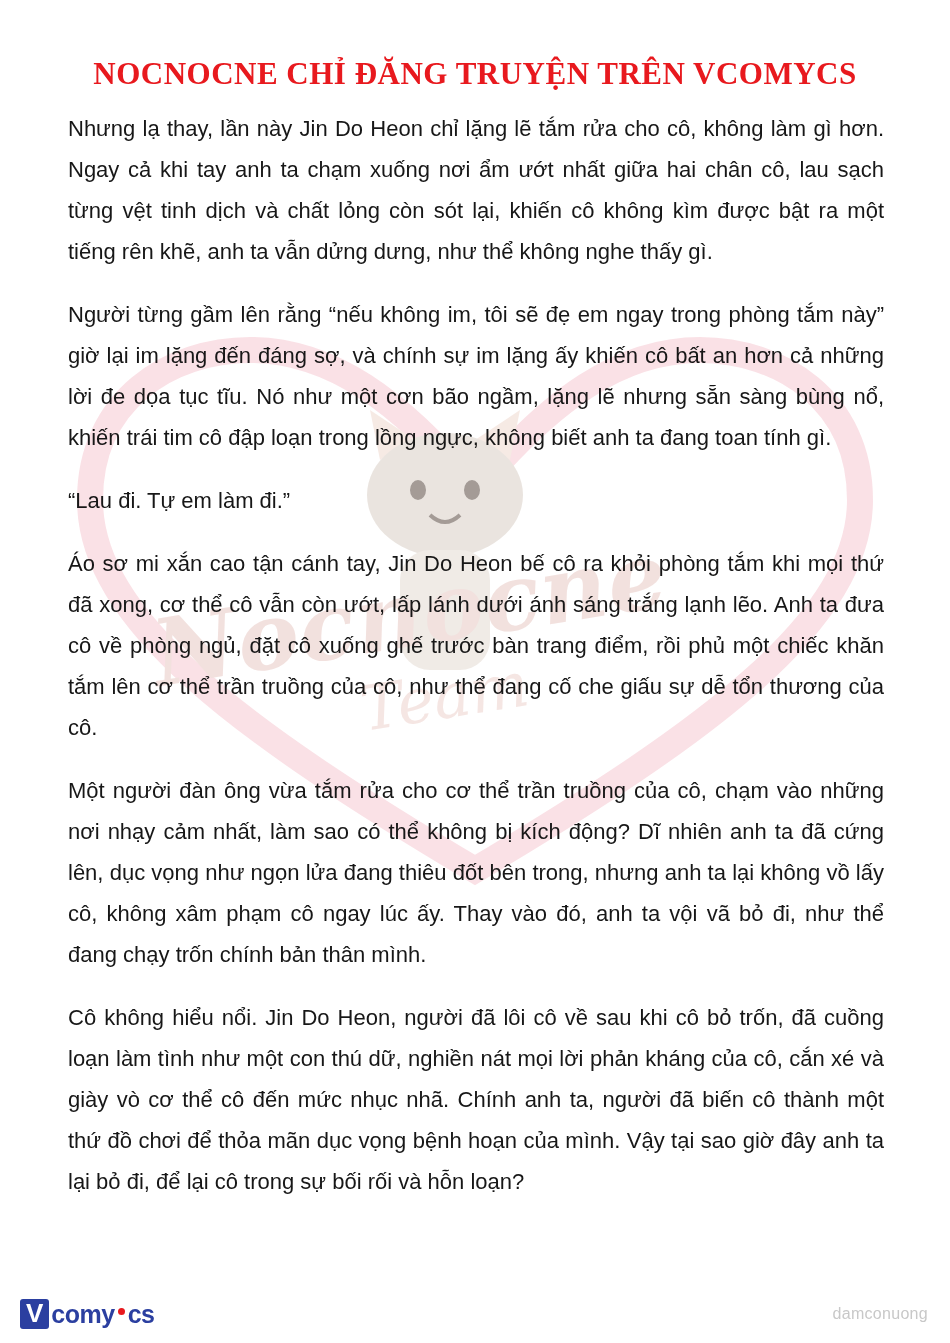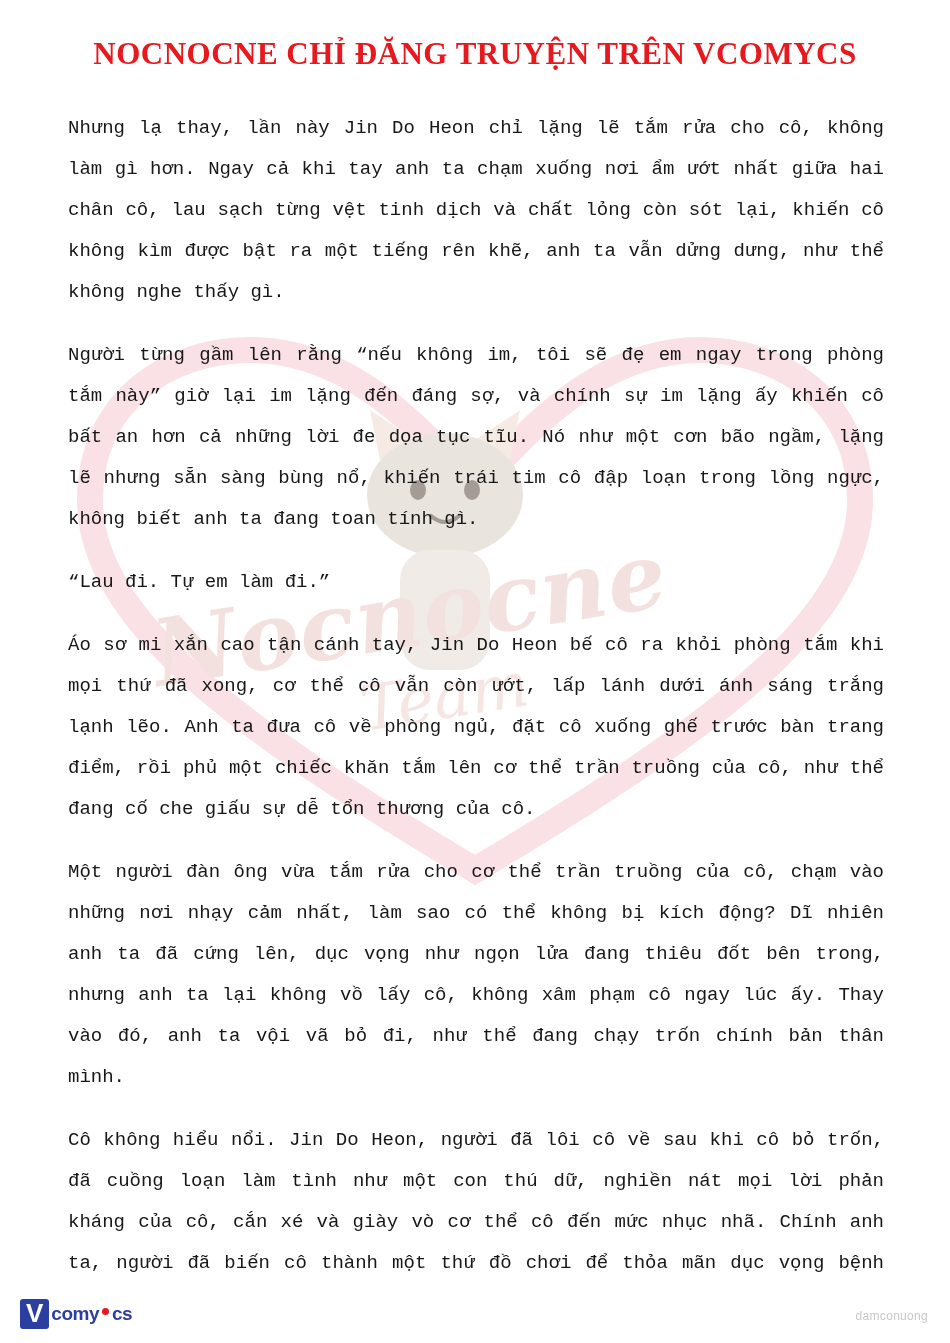--- a/index.html
+++ b/index.html
@@ -49,21 +49,21 @@
     font-style: italic;
     color: #edd2cd;
     transform: rotate(-9deg);
     white-space: nowrap;
   }
 
   
   .banner {
     position: absolute;
     left: 0;
-    top: 36px;
+    top: 56px;
     width: 950px;
     text-align: center;
     z-index: 3;
   }
   .banner-title {
     display: inline-block;
     font-family: "Liberation Serif", serif;
     font-weight: bold;
     font-size: 31px;
     color: #e8191e;
@@ -73,22 +73,22 @@
 
   
   .content {
     position: absolute;
     left: 68px;
     top: 108px;
     width: 816px;
     z-index: 2;
   }
   .para {
-    font-family: Liberation Mono, monospace;
-    font-size: 19px;
+    font-family: Liberation Sans, sans-serif;
+    font-size: 22px;
     line-height: 41px;
     color: #171717;
     text-align: justify;
     margin: 0 0 22px 0;
   }
   .para.short {
     text-align: left;
   }
 
   
@@ -115,39 +115,39 @@
     font-size: 26px;
     color: #ffffff;
     background: #2b3fa0;
     padding: 1px 6px 3px 6px;
     border-radius: 3px;
     line-height: 1;
   }
   .logo-word {
     font-family: "Liberation Sans", sans-serif;
     font-weight: bold;
-    font-size: 19px;
+    font-size: 25px;
     color: #2b3fa0;
     letter-spacing: -0.5px;
   }
   .logo-dot {
     display: inline-block;
     width: 7px;
     height: 7px;
     border-radius: 50%;
     background: #e8191e;
     margin: 0 1px;
     transform: translateY(-3px);
   }
   .site-credit {
     position: absolute;
     right: 22px;
     bottom: 20px;
     font-family: "Liberation Sans", sans-serif;
-    font-size: 12px;
+    font-size: 16px;
     color: #c8c8c8;
     letter-spacing: 0.3px;
   }
 </style>
 </head>
 <body>
 
 <div class="page">
 
   <div class="watermark">

